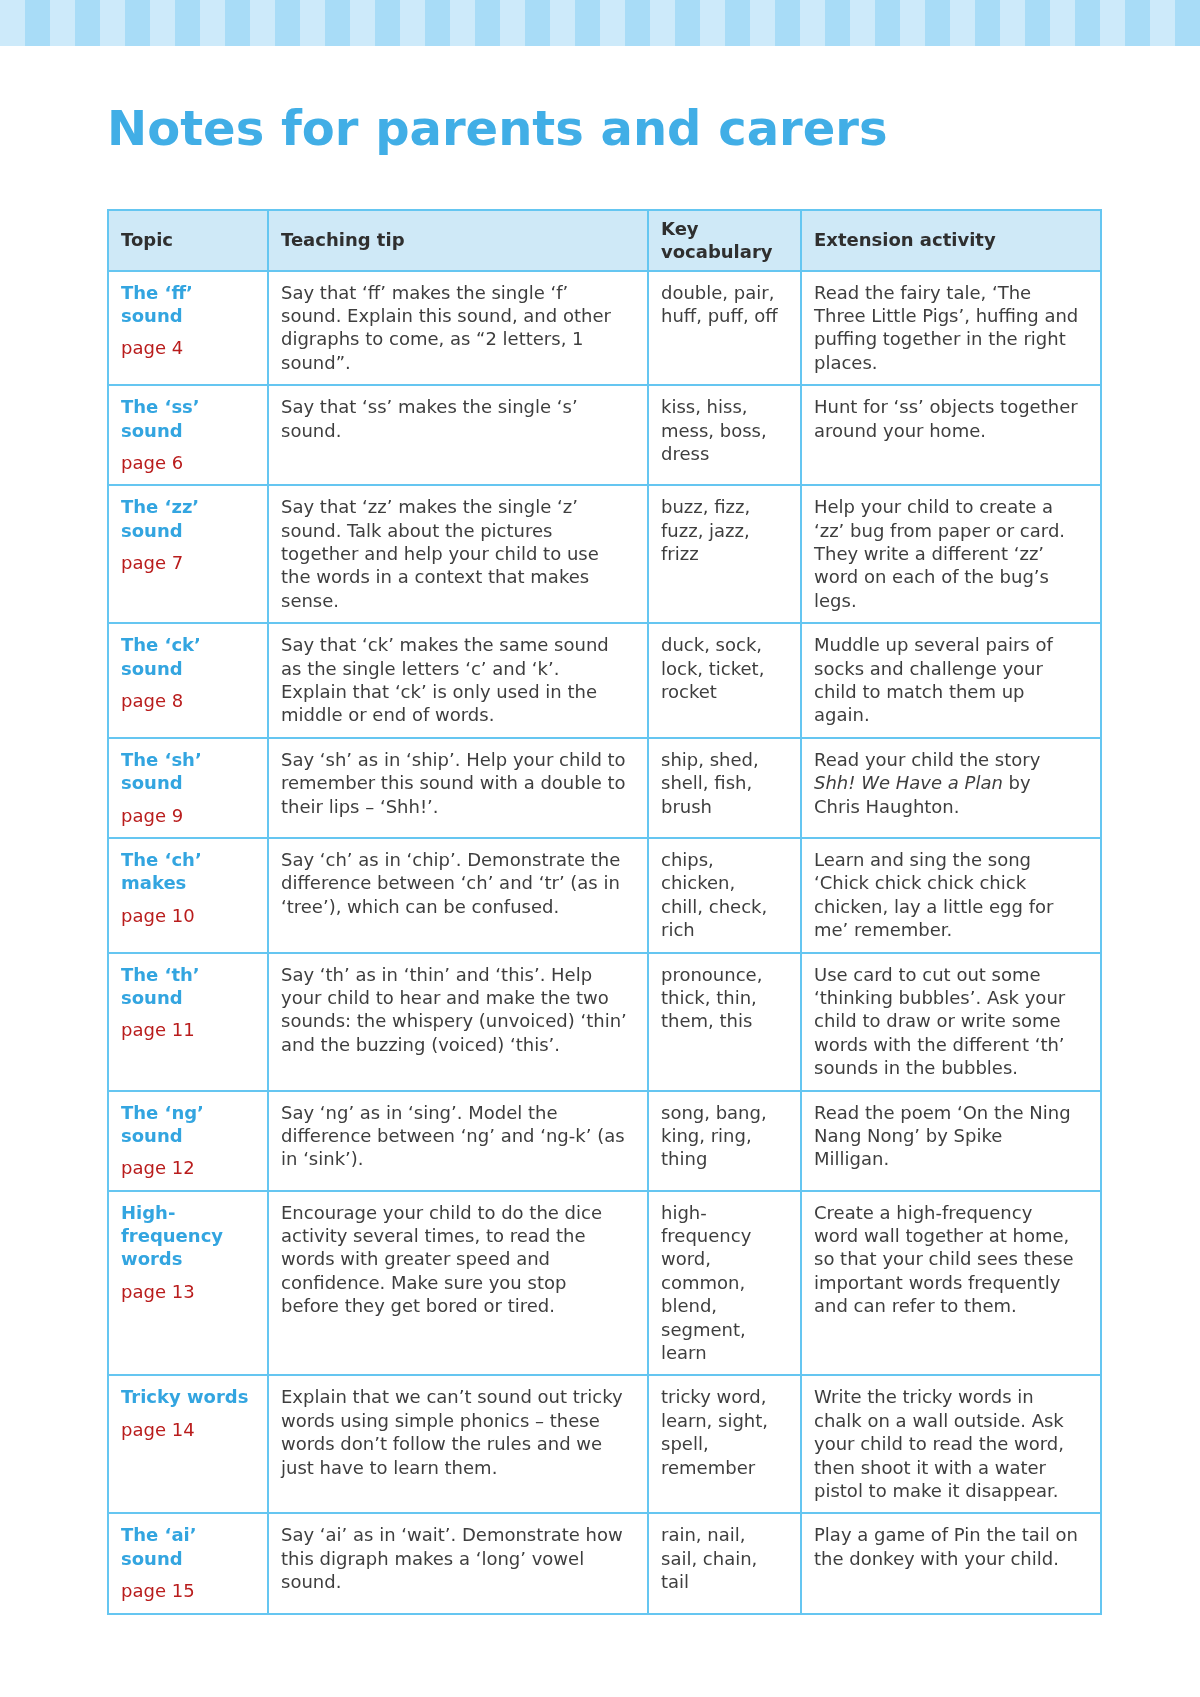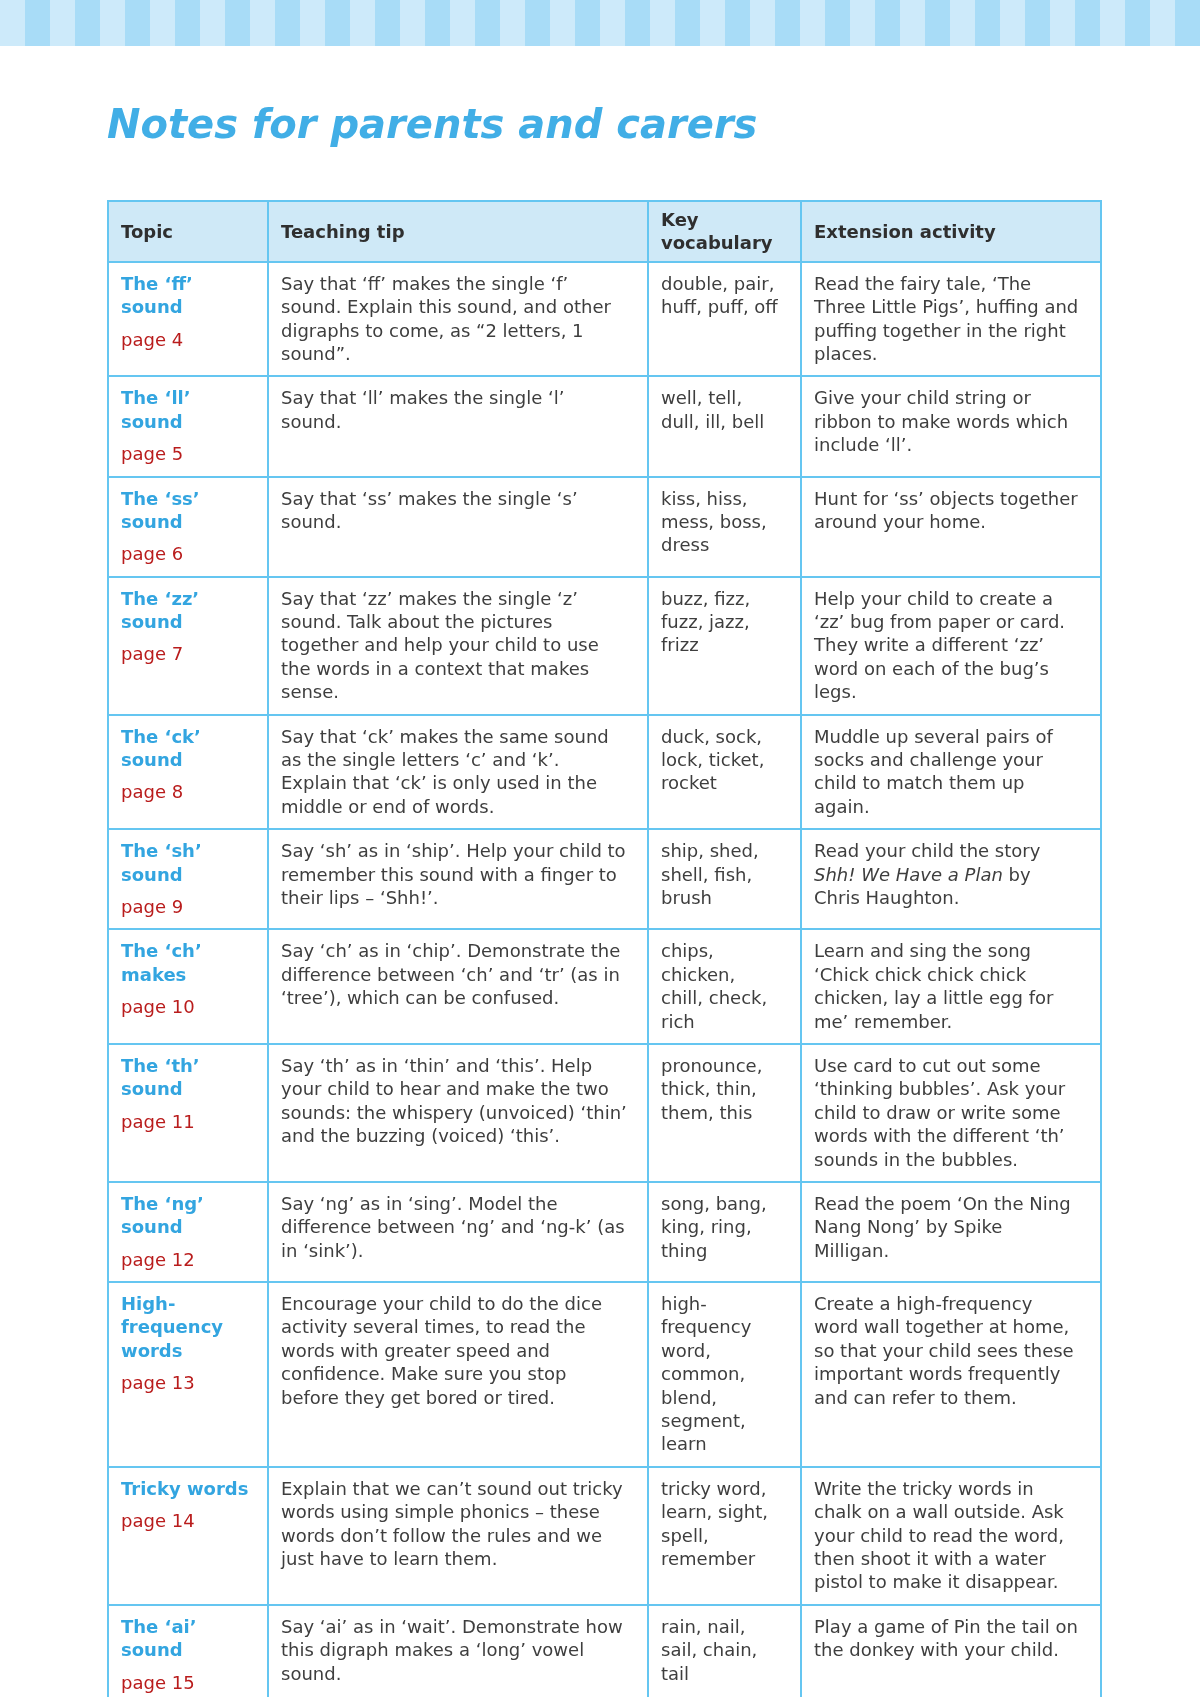--- a/index.html
+++ b/index.html
@@ -15,26 +15,25 @@
   .stripes {
     height: 46px;
     width: 100%;
     background: repeating-linear-gradient(90deg,
       #cdeafa 0px, #cdeafa 25px,
       #a8dcf7 25px, #a8dcf7 50px);
   }
   .content { padding: 0 0 0 107px; }
   .page-title {
     color: #41aee6;
-    font-size: 40px;
+    font-size: 48px;
     font-weight: bold;
     letter-spacing: 0px;
     margin: 56px 0 0 0;
     line-height: 1.1;
-    font-style: italic;
   }
   table.notes {
     border-collapse: collapse;
     width: 993px;
     table-layout: fixed;
     margin-top: 54px;
   }
   col.c-topic { width: 160px; }
   col.c-tip   { width: 380px; }
   col.c-vocab { width: 153px; }
@@ -90,29 +89,20 @@
         <td>
           <div class="topic-title">The ‘ff’ sound</div>
           <div class="topic-page">page 4</div>
         </td>
         <td class="cell-tip">Say that ‘ff’ makes the single ‘f’ sound. Explain this sound, and other digraphs to come, as “2 letters, 1 sound”.</td>
         <td class="cell-vocab">double, pair, huff, puff, off</td>
         <td class="cell-ext">Read the fairy tale, ‘The Three Little Pigs’, huffing and puffing together in the right places.</td>
       </tr>
       <tr>
         <td>
-          <div class="topic-title">The ‘ll’ sound</div>
-          <div class="topic-page">page 5</div>
-        </td>
-        <td class="cell-tip">Say that ‘ll’ makes the single ‘l’ sound.</td>
-        <td class="cell-vocab">well, tell, dull, ill, bell</td>
-        <td class="cell-ext">Give your child string or ribbon to make words which include ‘ll’.</td>
-      </tr>
-      <tr>
-        <td>
           <div class="topic-title">The ‘ss’ sound</div>
           <div class="topic-page">page 6</div>
         </td>
         <td class="cell-tip">Say that ‘ss’ makes the single ‘s’ sound.</td>
         <td class="cell-vocab">kiss, hiss, mess, boss, dress</td>
         <td class="cell-ext">Hunt for ‘ss’ objects together around your home.</td>
       </tr>
       <tr>
         <td>
           <div class="topic-title">The ‘zz’ sound</div>
@@ -129,21 +119,21 @@
         </td>
         <td class="cell-tip">Say that ‘ck’ makes the same sound as the single letters ‘c’ and ‘k’. Explain that ‘ck’ is only used in the middle or end of words.</td>
         <td class="cell-vocab">duck, sock, lock, ticket, rocket</td>
         <td class="cell-ext">Muddle up several pairs of socks and challenge your child to match them up again.</td>
       </tr>
       <tr>
         <td>
           <div class="topic-title">The ‘sh’ sound</div>
           <div class="topic-page">page 9</div>
         </td>
-        <td class="cell-tip">Say ‘sh’ as in ‘ship’. Help your child to remember this sound with a finger to their lips – ‘Shh!’.</td>
+        <td class="cell-tip">Say ‘sh’ as in ‘ship’. Help your child to remember this sound with a double to their lips – ‘Shh!’.</td>
         <td class="cell-vocab">ship, shed, shell, fish, brush</td>
         <td class="cell-ext"><span>Read your child the story </span><em>Shh! We Have a Plan</em><span> by Chris Haughton.</span></td>
       </tr>
       <tr>
         <td>
           <div class="topic-title">The ‘ch’ makes</div>
           <div class="topic-page">page 10</div>
         </td>
         <td class="cell-tip">Say ‘ch’ as in ‘chip’. Demonstrate the difference between ‘ch’ and ‘tr’ (as in ‘tree’), which can be confused.</td>
         <td class="cell-vocab">chips, chicken, chill, check, rich</td>

